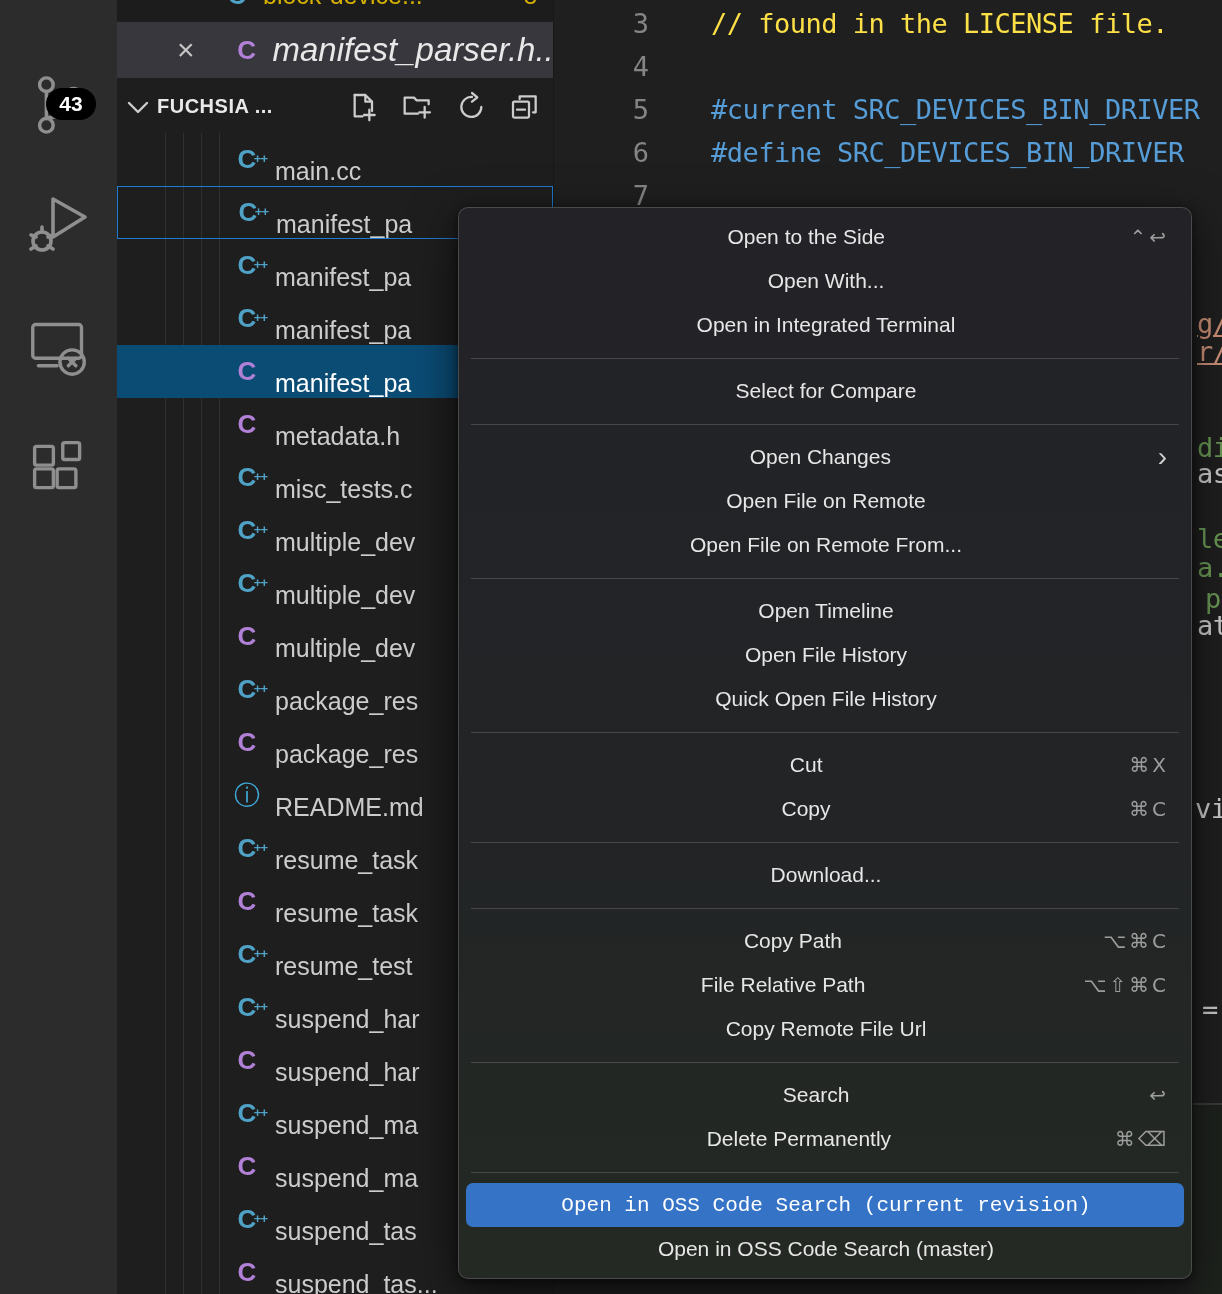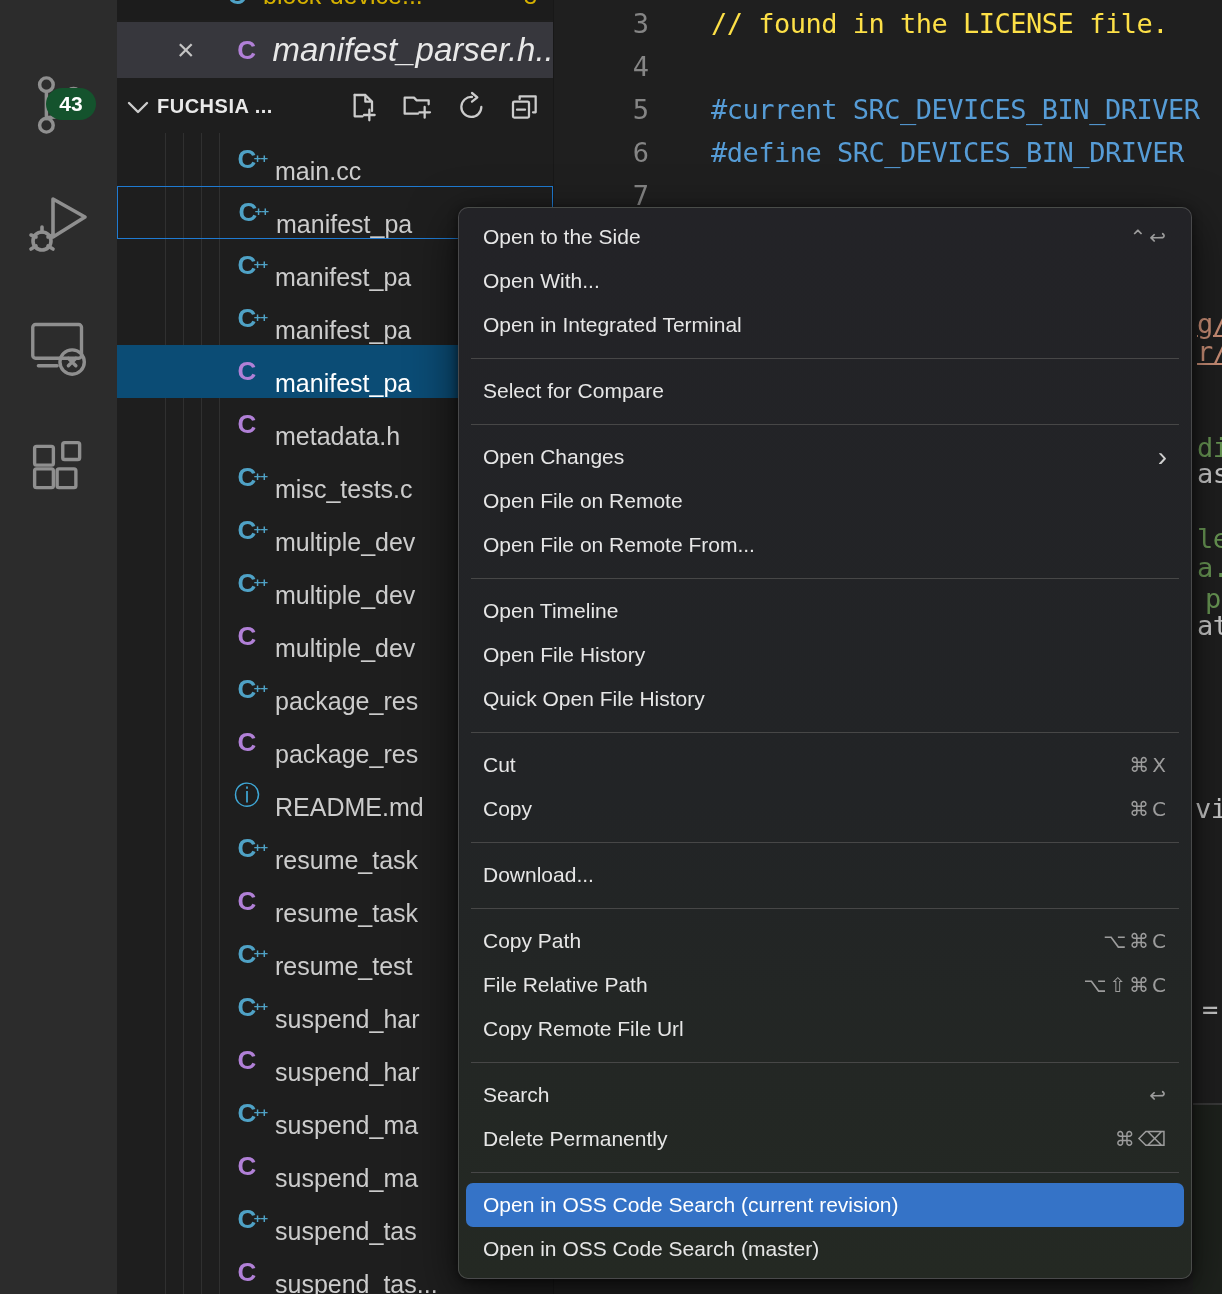--- a/index.html
+++ b/index.html
@@ -4,21 +4,21 @@
 <style>
   * { margin:0; padding:0; box-sizing:border-box; }
   html,body { width:1222px; height:1294px; overflow:hidden; background:#1f1f1f;
               font-family:"Liberation Sans", sans-serif; }
   #app { position:relative; width:1222px; height:1294px; background:#1f1f1f; overflow:hidden; }
 
   
   .activity-bar { position:absolute; left:0; top:0; width:117px; height:1294px; background:#2c2c2c; }
   .ab-item { position:absolute; left:0; width:117px; height:110px; display:flex; align-items:center; justify-content:center; }
   .ab-item svg { stroke:#8f8f8f; fill:none; stroke-width:3.6; stroke-linecap:round; stroke-linejoin:round; }
-  .ab-badge { position:absolute; left:46px; top:88px; min-width:50px; height:32px; background:#14532d;
+  .ab-badge { position:absolute; left:46px; top:88px; min-width:50px; height:32px; background:#000000;
               border-radius:16px; color:#fff; font-size:21px; font-weight:bold; display:flex;
               align-items:center; justify-content:center; padding:0 10px; }
 
   
   .sidebar { position:absolute; left:117px; top:0; width:436px; height:1294px; background:#1e1e1e; overflow:hidden; }
   .oe-row1 { position:absolute; left:0; top:0; width:436px; height:20px; overflow:hidden; background:#1c1c1c; }
   .oe-row1-inner { height:53px; margin-top:-31px; display:flex; align-items:center; }
   .oe-row2 { position:absolute; left:0; top:22px; width:436px; height:56px; background:#37373d;
              display:flex; align-items:center; }
   .close-x { color:#c5c5c5; font-size:30px; font-weight:300; margin-left:60px; line-height:1; }
@@ -64,27 +64,27 @@
   .frag.green { color:#6a9955; }
   .frag.white { color:#cccccc; }
   .edge-sep { position:absolute; left:639px; top:1103px; width:30px; height:2px; background:#3a3a3a; }
   .edge-green { position:absolute; left:639px; top:1105px; width:30px; height:189px; background:#1e221d; }
 
   
   .ctx-menu { position:absolute; left:458px; top:207px; width:734px; border-radius:10px;
               background:linear-gradient(180deg, #232327 0%, #222426 55%, #242923 100%);
               border:1px solid rgba(120,120,120,.45);
               box-shadow:0 14px 48px rgba(0,0,0,.6), 0 2px 10px rgba(0,0,0,.5);
-              padding:7px 0; z-index:10; }
+              padding:7px 0; z-index:10;text-align:center; }
   .mi { position:relative; height:44px; display:flex; align-items:center; padding:0 22px 0 24px;
         color:#e6e6e6; font-size:21px; }
   .mi .lbl { flex:1 1 auto; white-space:nowrap; }
   .mi .sc { color:#9c9c9c; font-family:"DejaVu Sans", sans-serif; font-size:20px; letter-spacing:3px; }
   .mi .sub { color:#cfcfcf; font-size:28px; line-height:1; margin-right:2px; }
-  .mi.highlighted { margin:0 7px; padding:0 15px 0 17px; border-radius:7px; background:#3573c7; color:#ffffff; }
+  .mi.highlighted { margin:0 7px; padding:0 15px 0 17px; border-radius:7px; background:#3573c7; color:#ffffff;font-family:Liberation Mono, monospace; }
   .msep { height:22px; display:flex; align-items:center; padding:0 12px; }
   .msep::after { content:""; display:block; width:100%; height:1px; background:#474747; }
 </style>
 </head>
 <body>
 
 <div id="app">
 
   <div class="activity-bar">
     <div class="ab-item" style="top:50px;">

